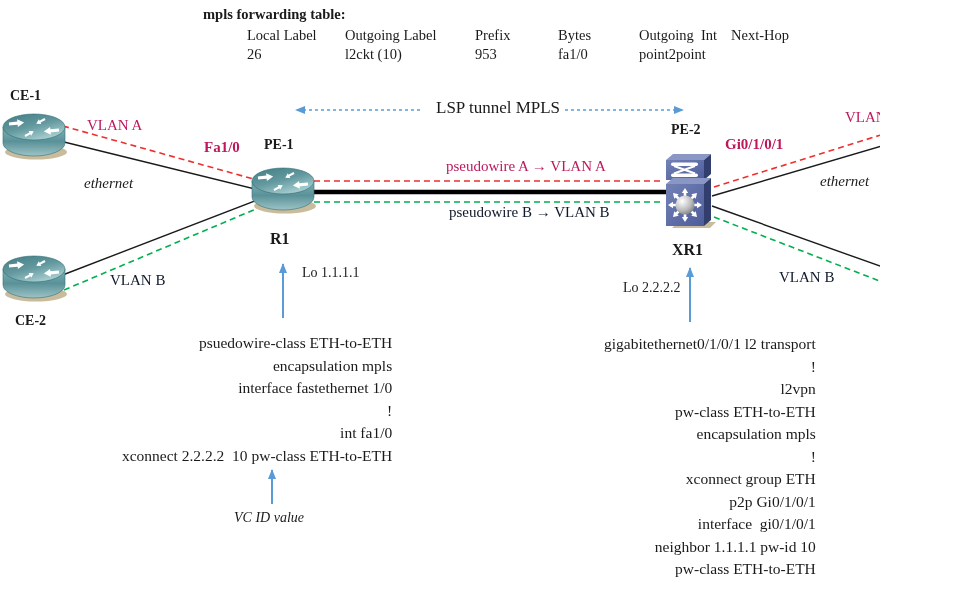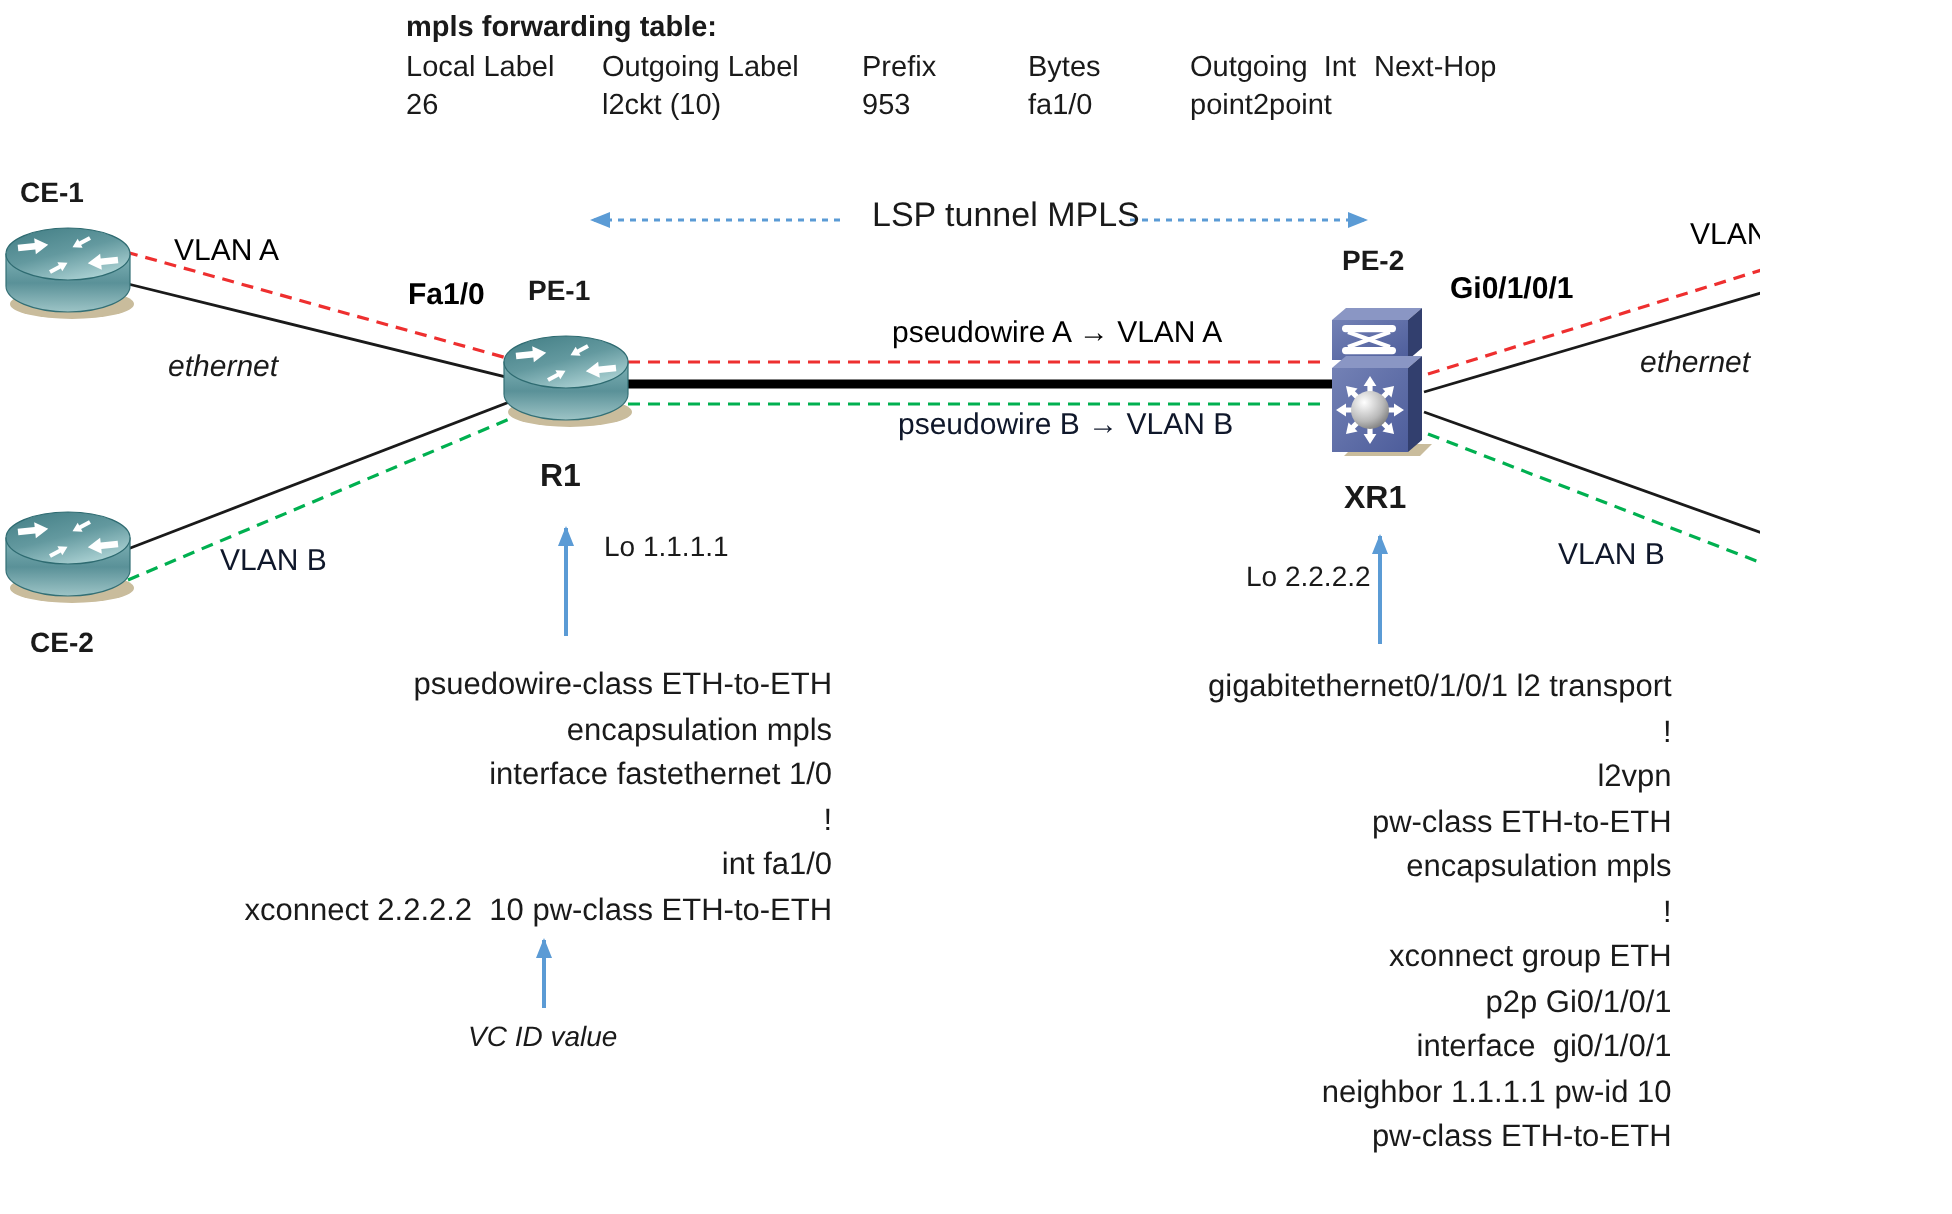--- a/index.html
+++ b/index.html
@@ -1,32 +1,32 @@
 <!DOCTYPE html>
 <html><head>
 <meta charset="utf-8">
 <style>
   html,body{margin:0;padding:0;background:#ffffff;}
   .stage{position:relative;width:880px;height:607px;background:#fff;overflow:hidden;
-         font-family:Liberation Sans, sans-serif;color:#1a1a1a;}
+         font-family:Liberation Serif, serif;color:#1a1a1a;}
   .wires{position:absolute;left:0;top:0;z-index:1;}
   .icon{position:absolute;z-index:2;}
   .lbl{position:absolute;z-index:3;font-size:15px;line-height:1.15;white-space:nowrap;}
   .b{font-weight:bold;}
   .i{font-style:italic;}
-  .red{color:#000000;}
+  .red{color:#be185d;}
   .green{color:#0f172a;}
   .sm{font-size:14px;}
   .lg{font-size:17px;margin-left:12px;}
   .dev{font-size:14px;font-weight:bold;}
   .host{font-size:16px;font-weight:bold;}
   .mpls-table{position:absolute;left:203px;top:6px;z-index:3;}
   .t-title{font-weight:bold;font-size:14.5px;margin:0 0 3px 0;}
   .t-row{display:grid;grid-template-columns:98px 130px 83px 81px 92px auto;
-         font-size:14.5px;line-height:19px;}
+         font-size:14.5px;line-height:19px;margin-left:44px;}
   .t-cell{white-space:pre;}
   .cfg{position:absolute;z-index:3;font-size:15.5px;line-height:22.5px;white-space:pre;text-align:right;}
   .cfg-left{left:118px;top:332px;}
   .cfg-right{left:604px;top:333px;}
   .cfg-line{white-space:pre;}
 </style>
 </head>
 <body>
 
 <div class="stage">

